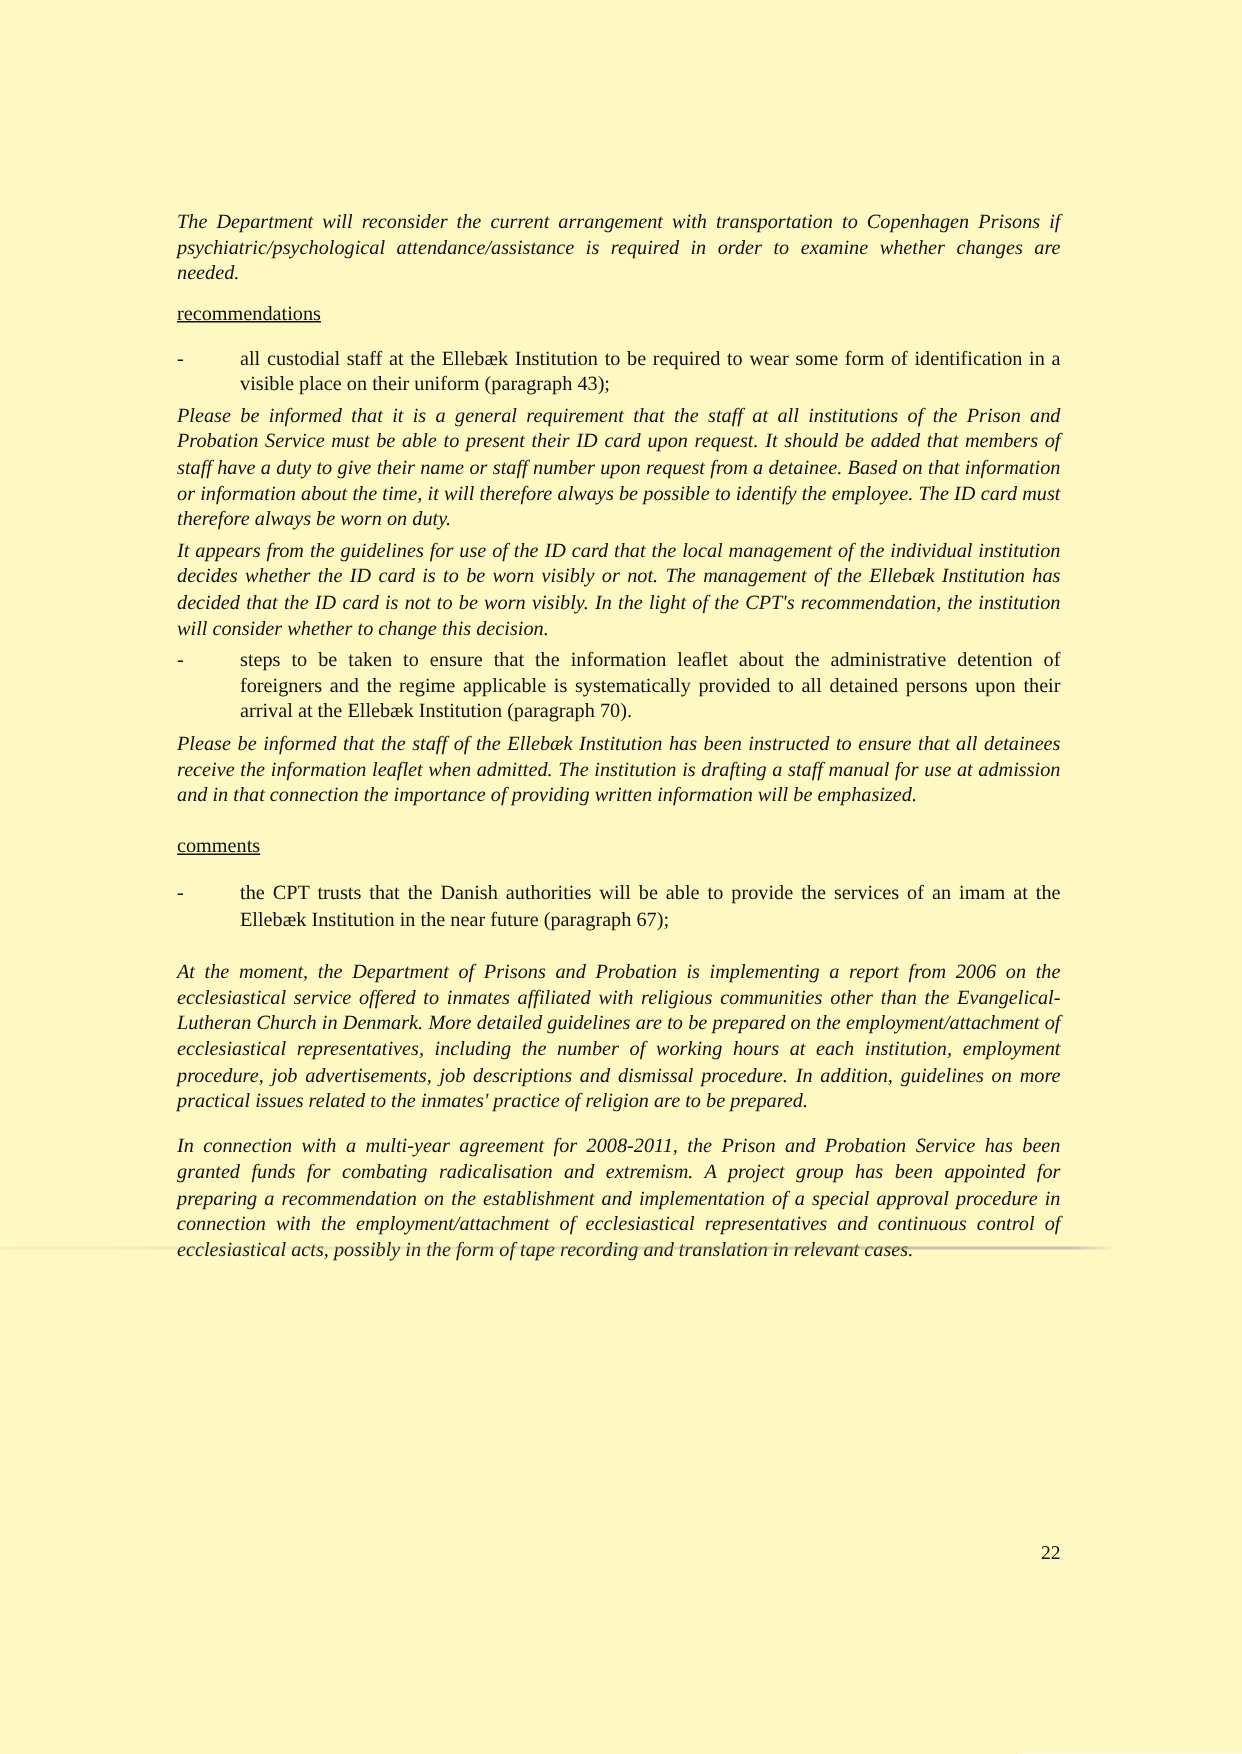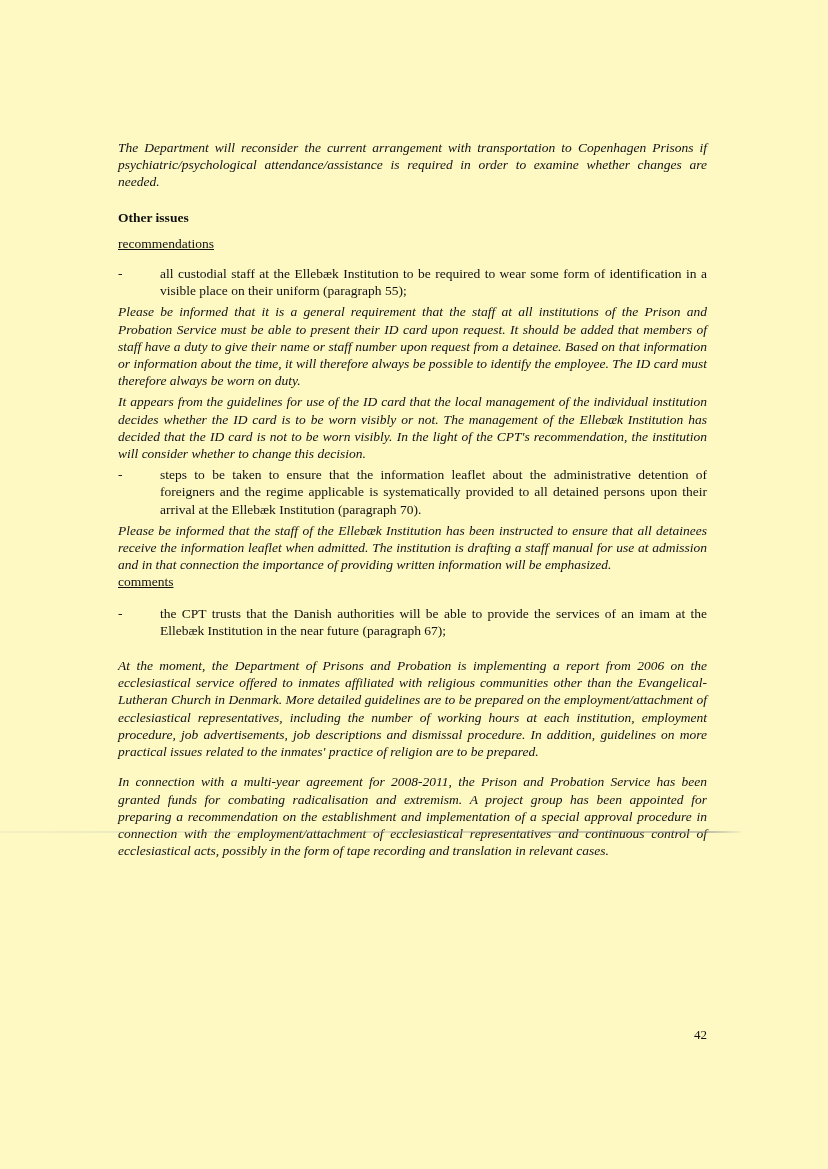--- a/index.html
+++ b/index.html
@@ -46,21 +46,21 @@
     flex: 0 0 42px;
     text-align: left;
   }
   .bullet-text {
     flex: 1;
     text-align: justify;
   }
   .mt13 { margin-top: 13px; }
   .mt14 { margin-top: 14px; }
   .mt16 { margin-top: 4px; }
-  .mt17 { }
+  .mt17 { margin-top: 17px; }
   .mt18 { margin-top: 18px; }
   .mt19 { margin-top: 9px; }
   .scan-line {
     position: absolute;
     top: 831px;
     left: 0;
     width: 742px;
     height: 2px;
     background: linear-gradient(to right,
       rgba(190,190,190,0.15) 0%,
@@ -81,27 +81,26 @@
 </style>
 </head>
 <body>
 
 <div class="page">
 
   <div class="content">
 
     <p class="para italic">The Department will reconsider the current arrangement with transportation to Copenhagen Prisons if psychiatric/psychological attendance/assistance is required in order to examine whether changes are needed.</p>
 
-    <p class="heading mt18">Other issues</p>
 
     <p class="sublabel mt19">recommendations</p>
 
     <div class="bullet-row mt13">
       <span class="bullet-dash">-</span>
-      <span class="bullet-text">all custodial staff at the Ellebæk Institution to be required to wear some form of identification in a visible place on their uniform (paragraph 55);</span>
+      <span class="bullet-text">all custodial staff at the Ellebæk Institution to be required to wear some form of identification in a visible place on their uniform (paragraph 43);</span>
     </div>
 
     <p class="para italic mt16">Please be informed that it is a general requirement that the staff at all institutions of the Prison and Probation Service must be able to present their ID card upon request. It should be added that members of staff have a duty to give their name or staff number upon request from a detainee. Based on that information or information about the time, it will therefore always be possible to identify the employee. The ID card must therefore always be worn on duty.</p>
 
     <p class="para italic mt16">It appears from the guidelines for use of the ID card that the local management of the individual institution decides whether the ID card is to be worn visibly or not. The management of the Ellebæk Institution has decided that the ID card is not to be worn visibly. In the light of the CPT's recommendation, the institution will consider whether to change this decision.</p>
 
     <div class="bullet-row mt16">
       <span class="bullet-dash">-</span>
       <span class="bullet-text">steps to be taken to ensure that the information leaflet about the administrative detention of foreigners and the regime applicable is systematically provided to all detained persons upon their arrival at the Ellebæk Institution (paragraph 70).</span>
     </div>
@@ -116,15 +115,15 @@
     </div>
 
     <p class="para italic mt18">At the moment, the Department of Prisons and Probation is implementing a report from 2006 on the ecclesiastical service offered to inmates affiliated with religious communities other than the Evangelical-Lutheran Church in Denmark. More detailed guidelines are to be prepared on the employment/attachment of ecclesiastical representatives, including the number of working hours at each institution, employment procedure, job advertisements, job descriptions and dismissal procedure. In addition, guidelines on more practical issues related to the inmates' practice of religion are to be prepared.</p>
 
     <p class="para italic mt13">In connection with a multi-year agreement for 2008-2011, the Prison and Probation Service has been granted funds for combating radicalisation and extremism. A project group has been appointed for preparing a recommendation on the establishment and implementation of a special approval procedure in connection with the employment/attachment of ecclesiastical representatives and continuous control of ecclesiastical acts, possibly in the form of tape recording and translation in relevant cases.</p>
 
   </div>
 
   <div class="scan-line"></div>
 
-  <div class="page-number">42</div>
+  <div class="page-number">22</div>
 
 </div>
 
 </body></html>

